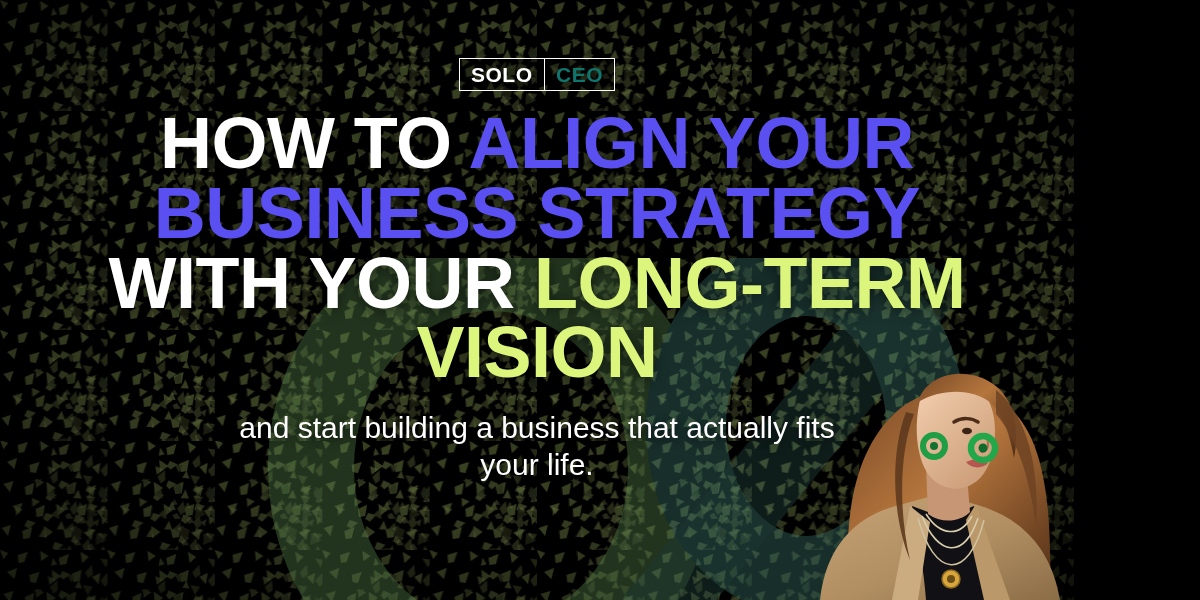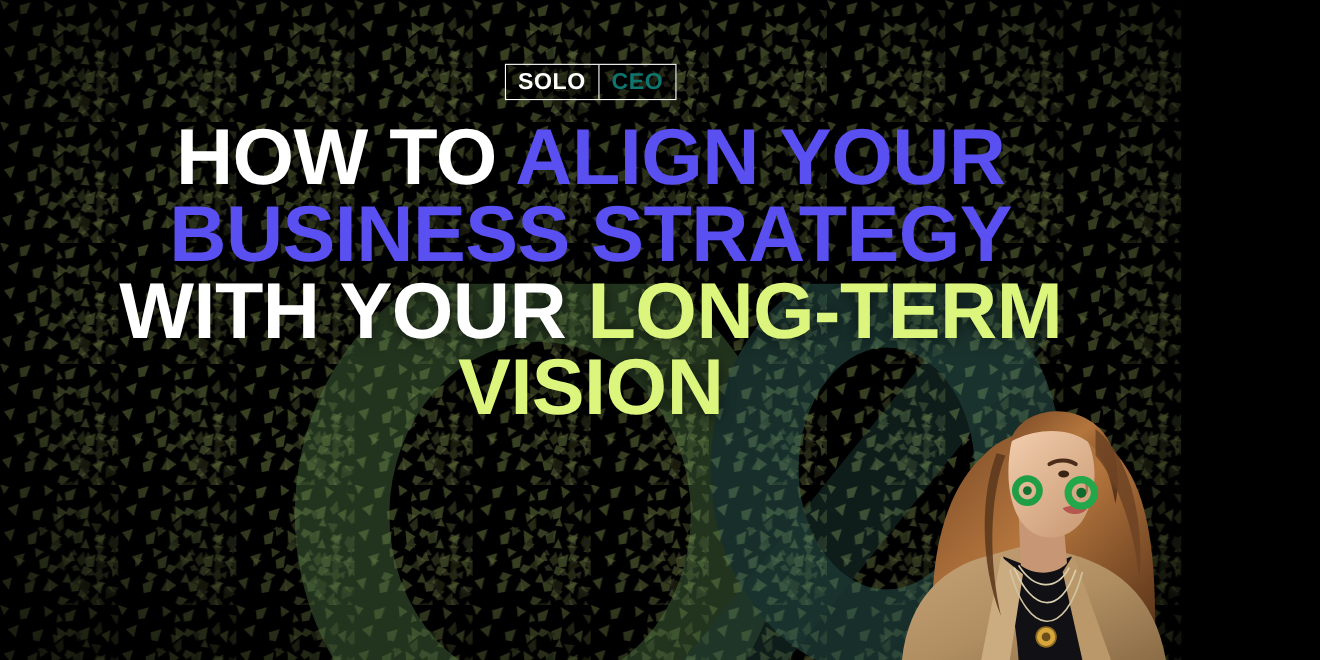--- a/index.html
+++ b/index.html
@@ -216,20 +216,22 @@
       </span>
       <span class="line">
         <span class="w">WITH YOUR </span><span class="g">LONG-TERM</span>
       </span>
       <span class="line">
         <span class="g">VISION</span>
       </span>
     </h1>
 
     <p class="subtitle">
+      <span class="sline">and start building a business that actually fits</span>
+      <span class="sline">your life.</span>
     </p>
   </div>
 
   <div class="presenter">
     <svg viewBox="0 0 260 270" xmlns="http://www.w3.org/2000/svg">
       <defs>
         <linearGradient id="hairg" x1="0" y1="0" x2="1" y2="1">
           <stop offset="0%" stop-color="#7a4a27"></stop>
           <stop offset="45%" stop-color="#b5763d"></stop>
           <stop offset="100%" stop-color="#4e2c16"></stop>

